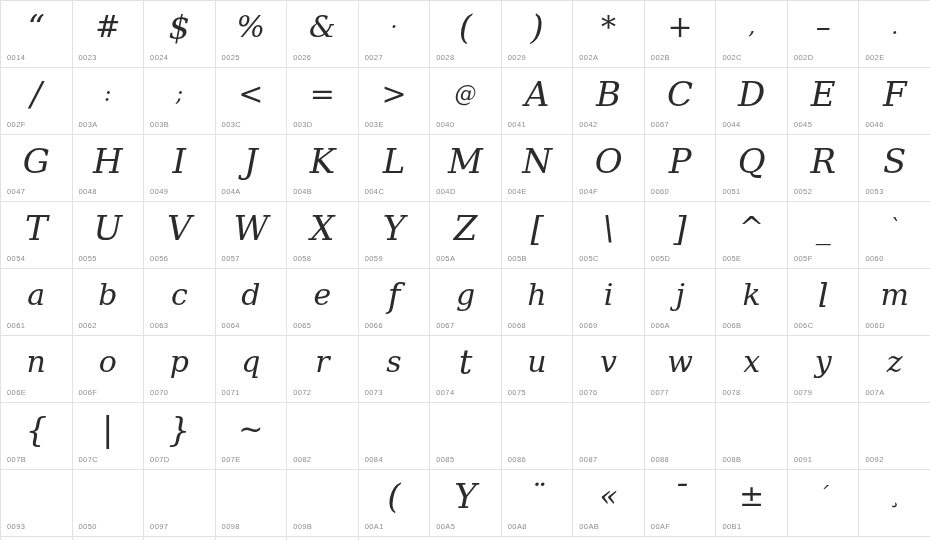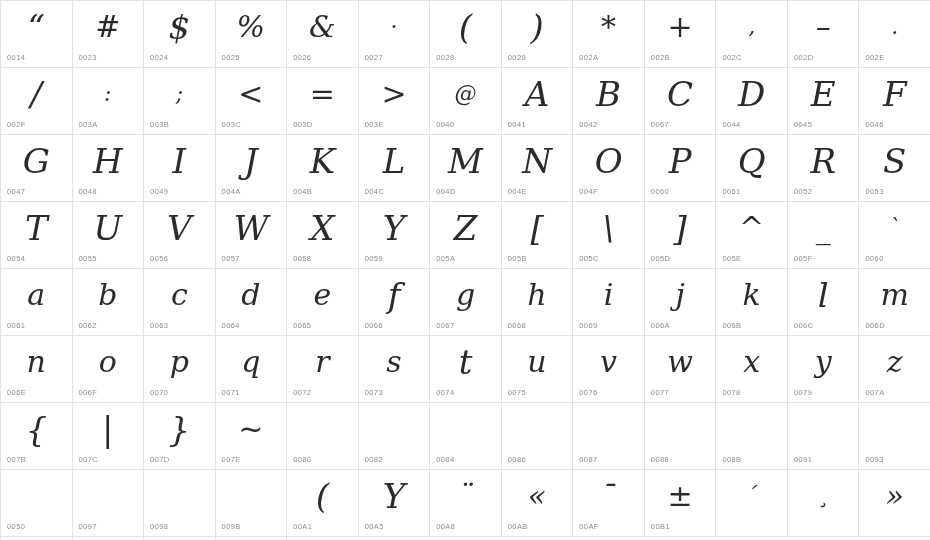--- a/index.html
+++ b/index.html
@@ -401,49 +401,53 @@
       <div class="cell">
         <div class="glyph big">}</div>
         <div class="code">007D</div>
       </div>
       <div class="cell">
         <div class="glyph">~</div>
         <div class="code">007E</div>
       </div>
       <div class="cell">
         <div class="glyph"></div>
-        <div class="code">0080</div>
-      </div>
-      <div class="cell">
-        <div class="glyph"></div>
         <div class="code">0082</div>
       </div>
       <div class="cell">
         <div class="glyph"></div>
         <div class="code">0084</div>
       </div>
       <div class="cell">
         <div class="glyph"></div>
+        <div class="code">0085</div>
+      </div>
+      <div class="cell">
+        <div class="glyph"></div>
         <div class="code">0086</div>
       </div>
       <div class="cell">
         <div class="glyph"></div>
         <div class="code">0087</div>
       </div>
       <div class="cell">
         <div class="glyph"></div>
         <div class="code">0088</div>
       </div>
       <div class="cell">
         <div class="glyph"></div>
         <div class="code">008B</div>
       </div>
       <div class="cell">
         <div class="glyph"></div>
         <div class="code">0091</div>
+      </div>
+      <div class="cell">
+        <div class="glyph"></div>
+        <div class="code">0092</div>
       </div>
       <div class="cell">
         <div class="glyph"></div>
         <div class="code">0093</div>
       </div>
       <div class="cell">
         <div class="glyph"></div>
         <div class="code">0050</div>
       </div>
       <div class="cell">

